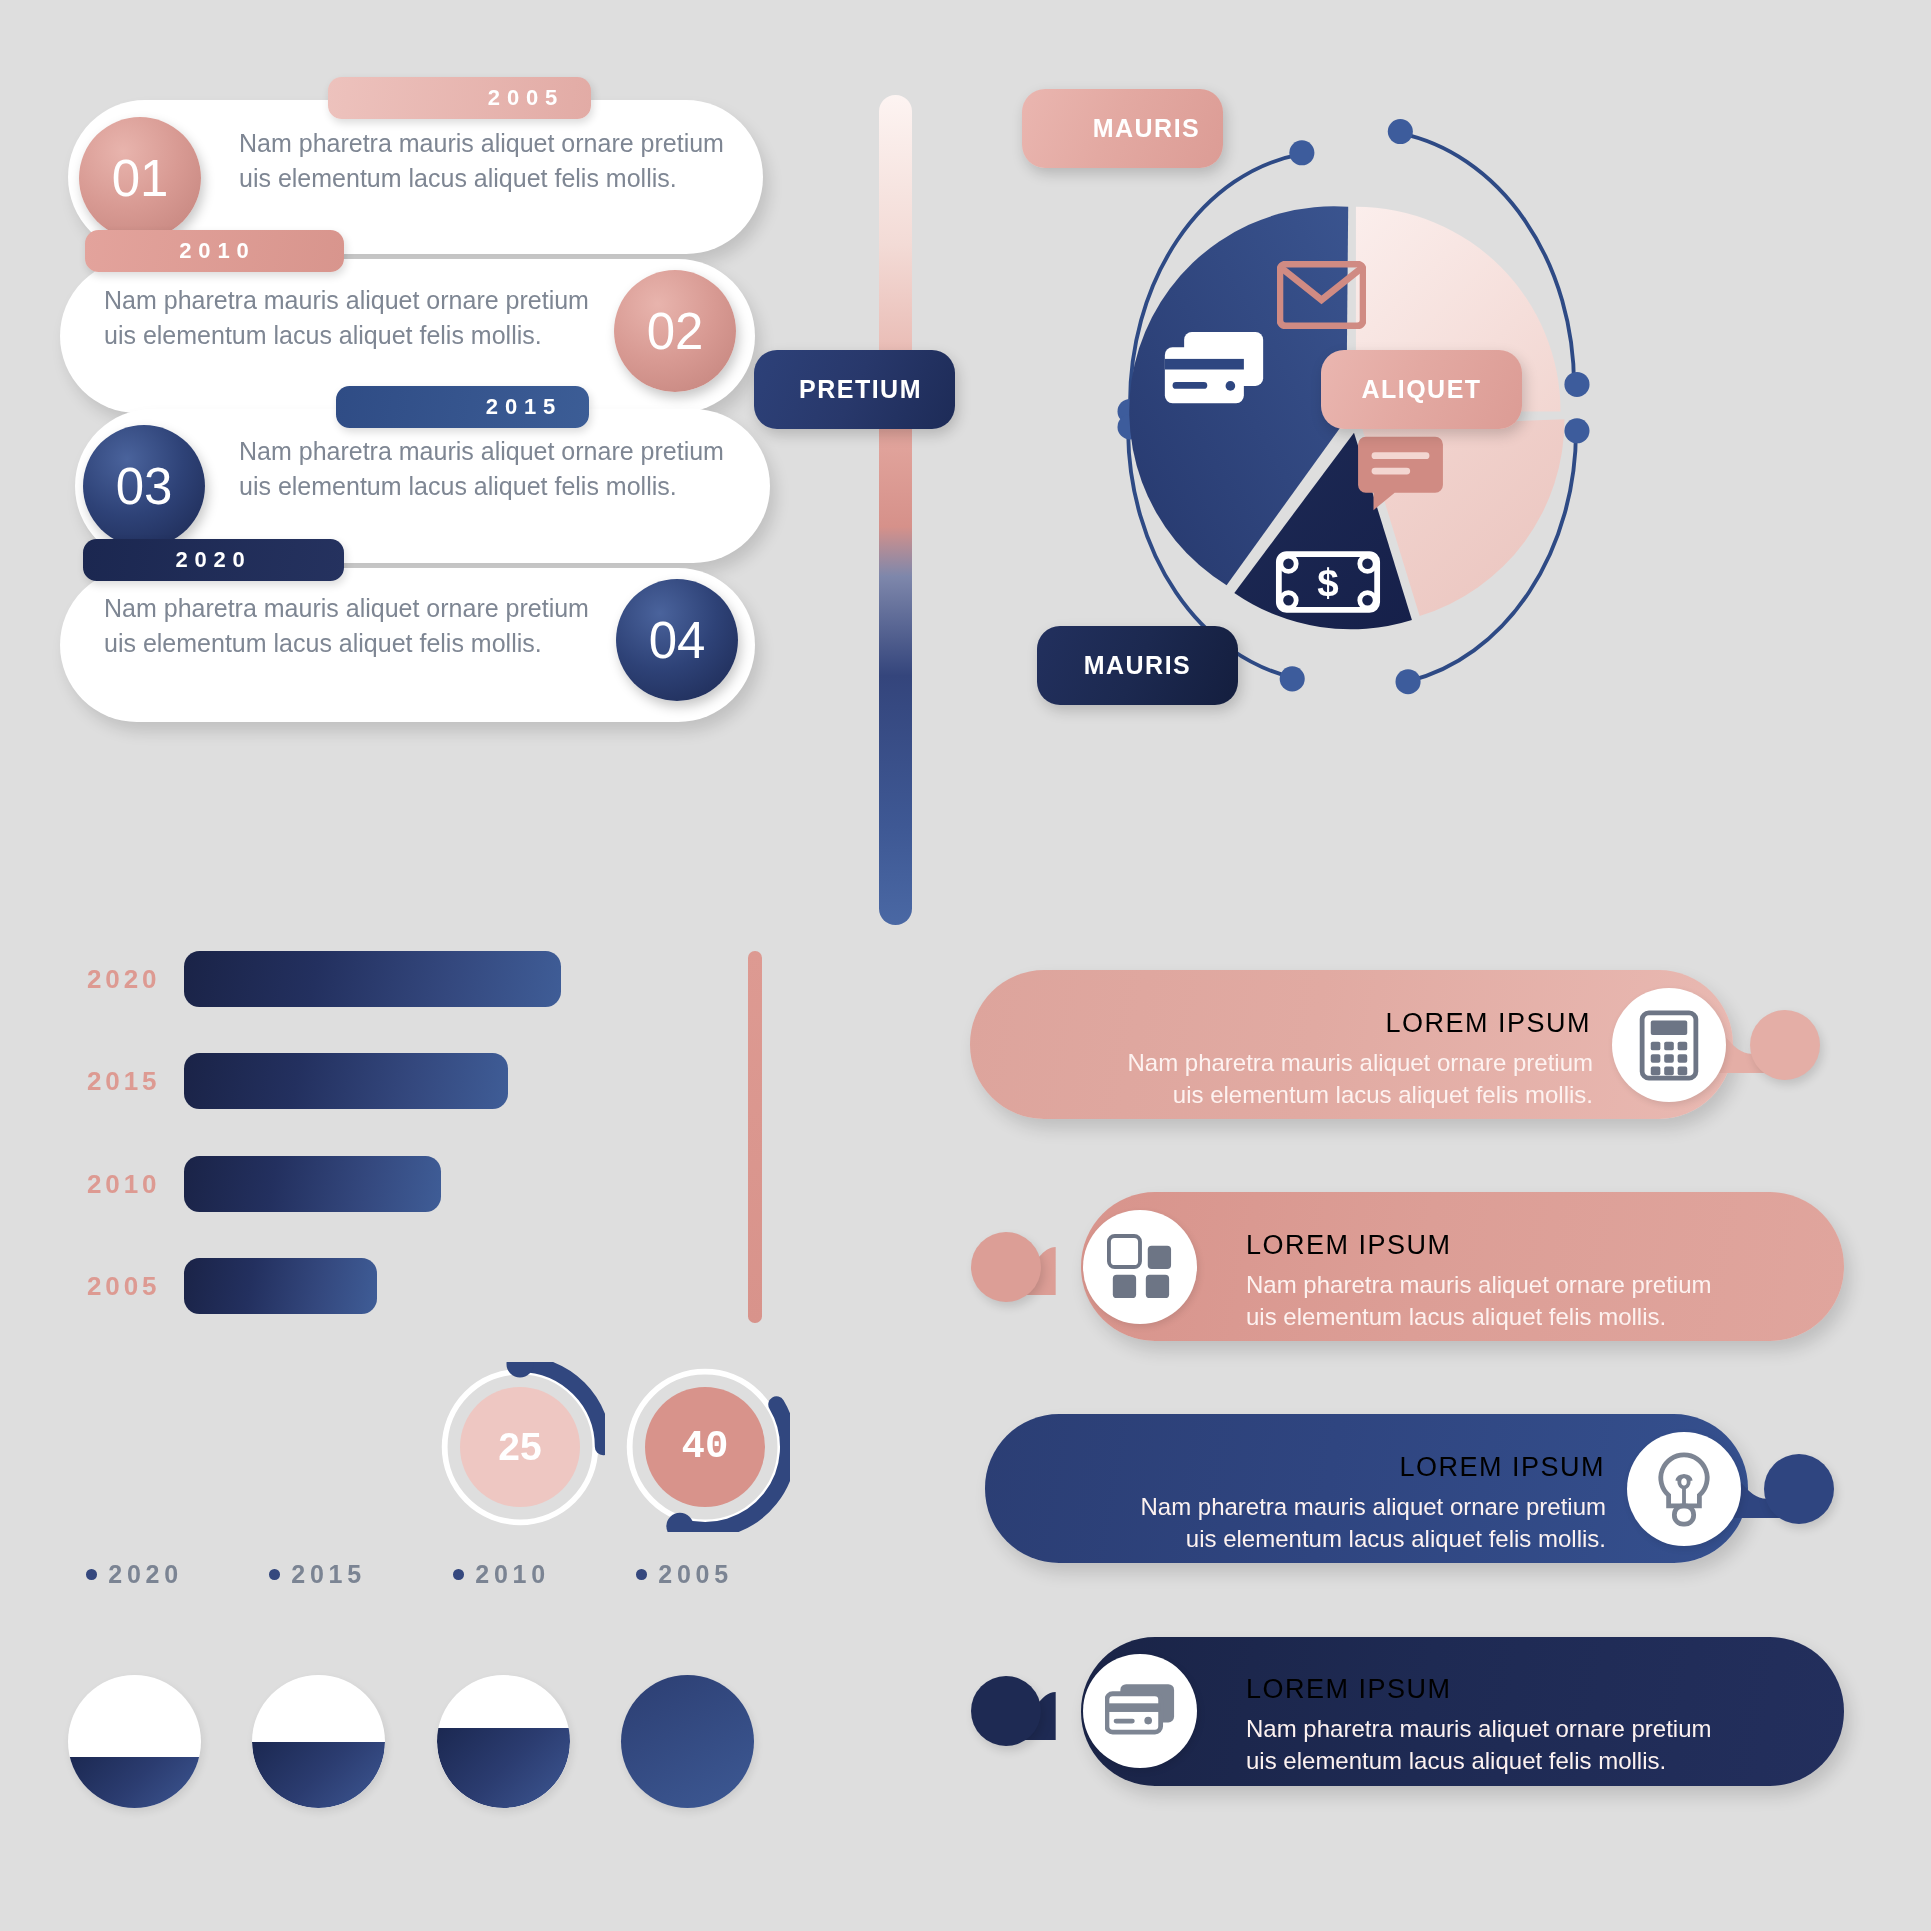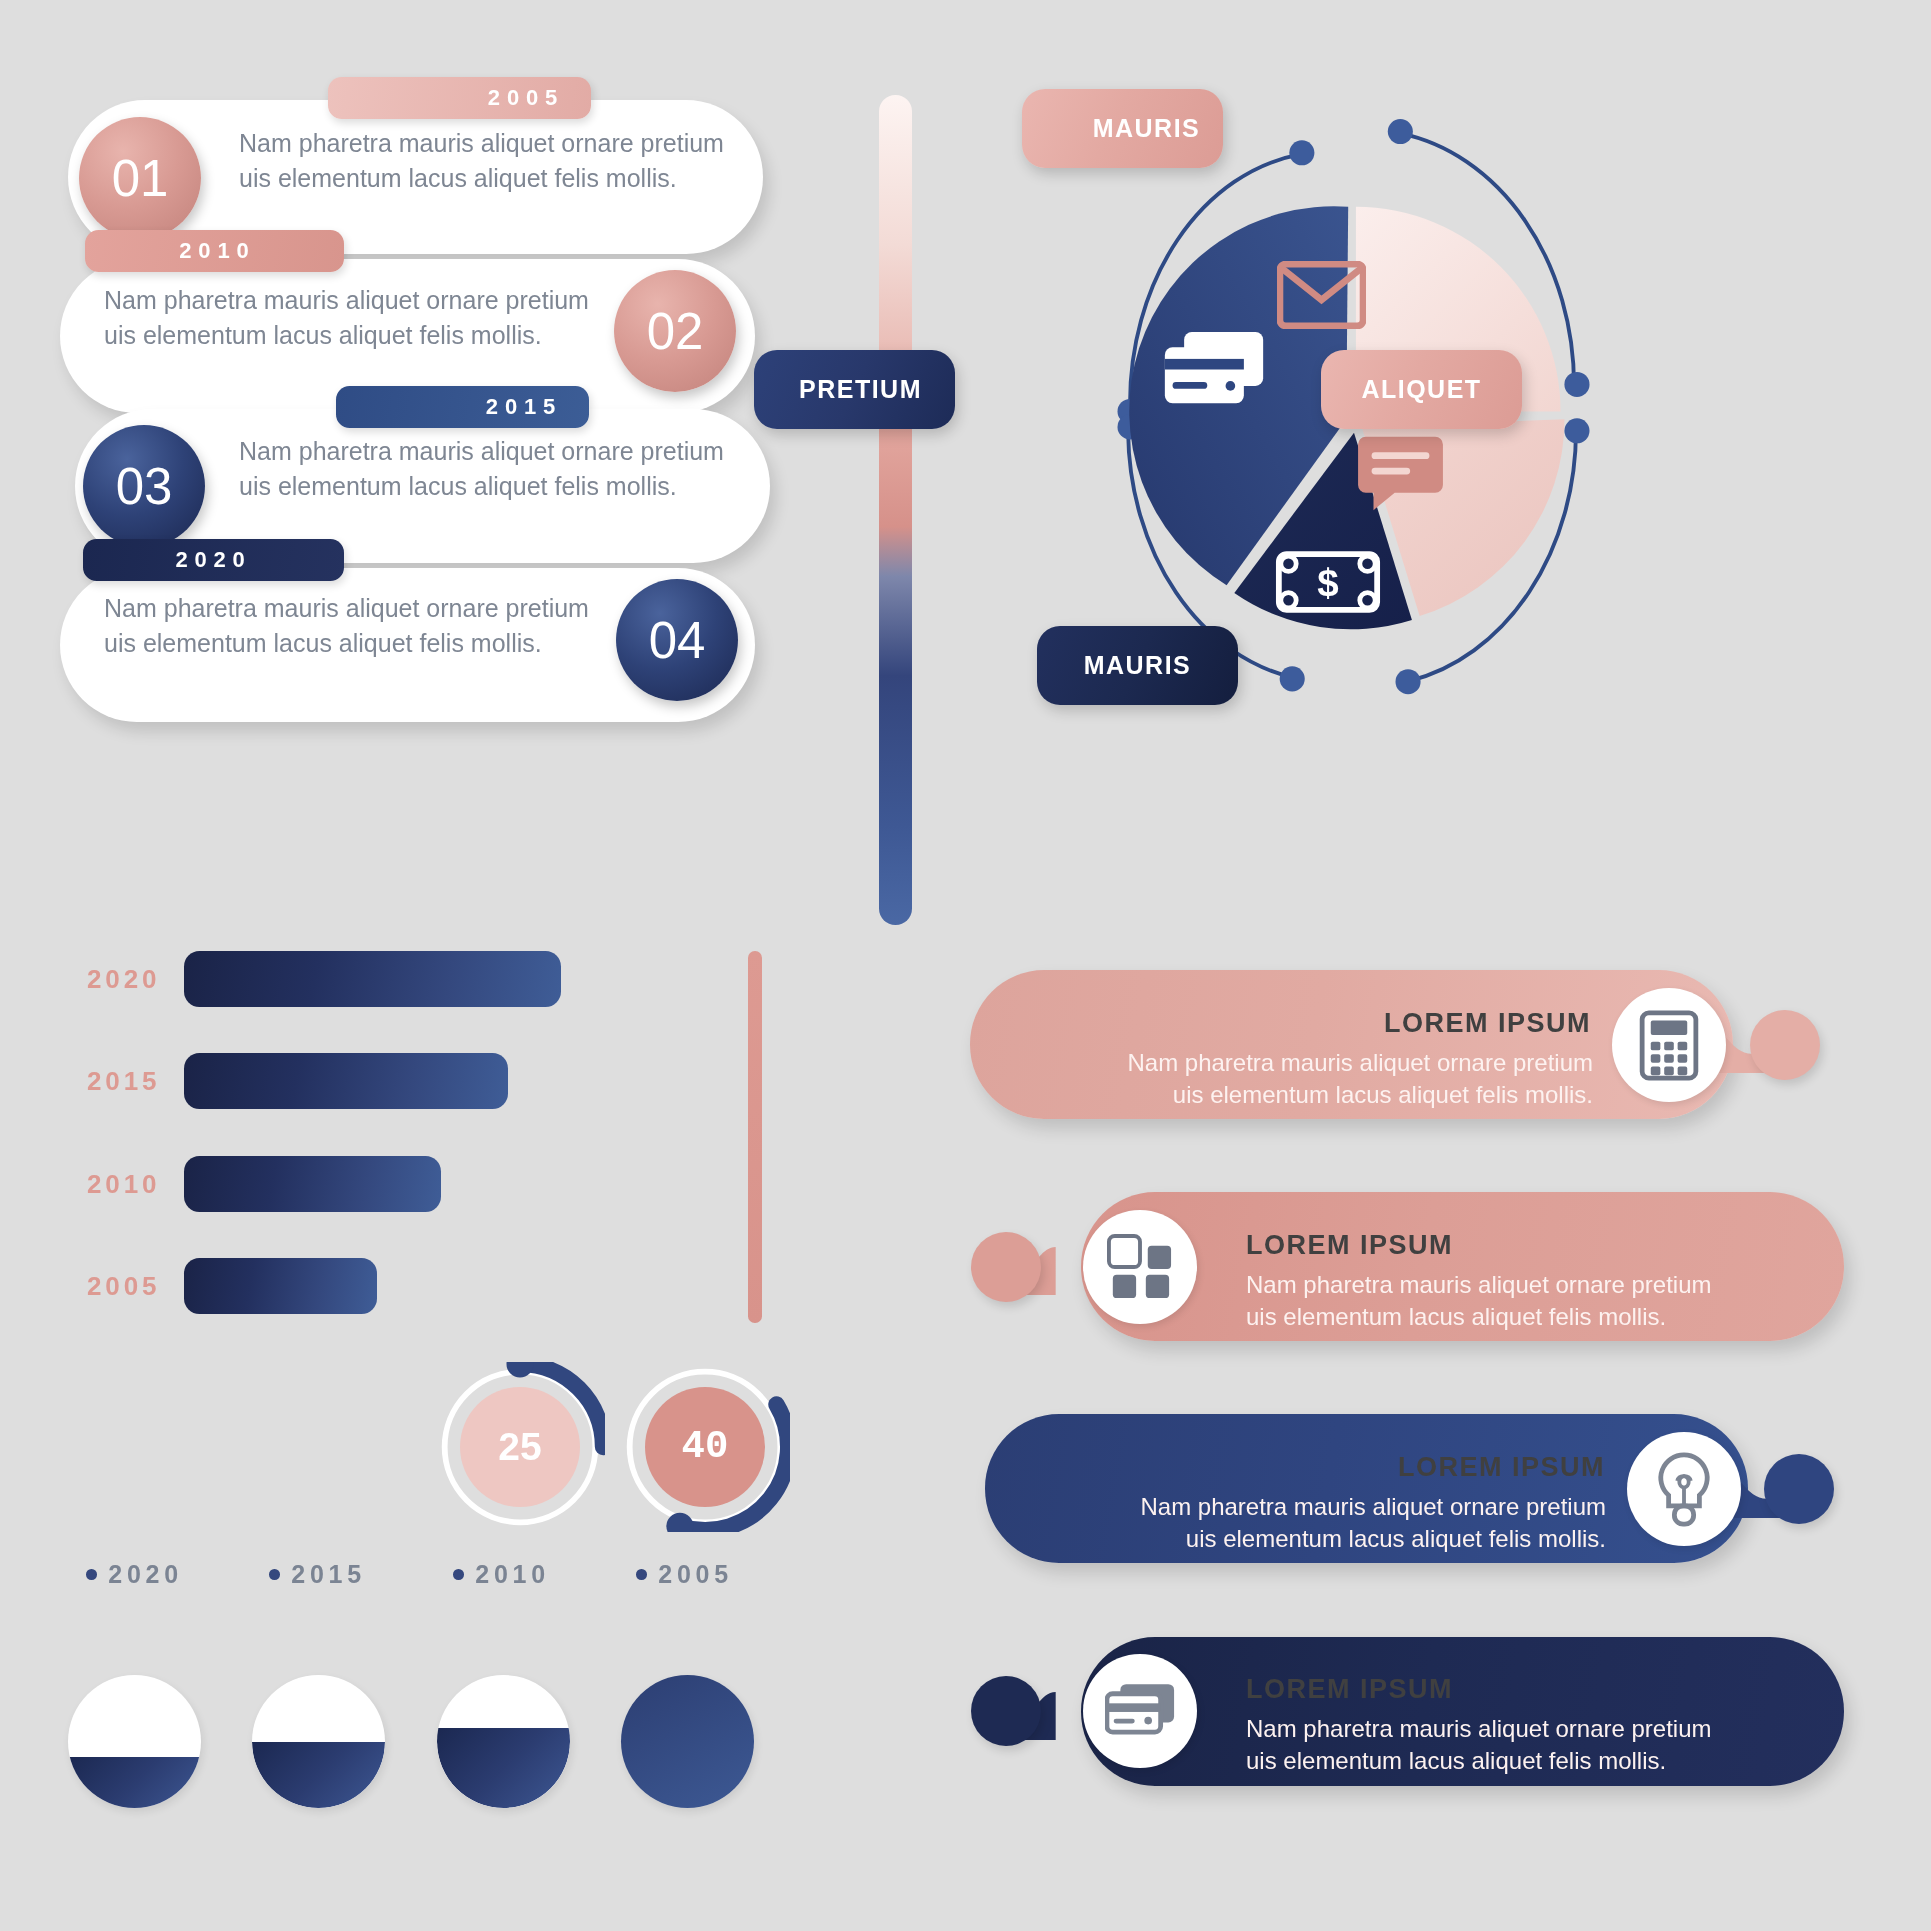--- a/index.html
+++ b/index.html
@@ -167,21 +167,21 @@
   }
 
   
   .lcard {
     position: absolute;
     height: 149px;
     border-radius: 74px;
     box-shadow: 5.8px 9.7px 17.4px rgba(0,0,0,0.14);
   }
   .lcard-title {
-    position: absolute; color: #404040; font-size: 27px; font-weight: bold; letter-spacing: 1.5px;
+    position: absolute; color: #000000; font-size: 27px; font-weight: normal; letter-spacing: 1.5px;
   }
   .lcard-text {
     position: absolute; color: #fdf2f0; font-size: 24px; line-height: 1.34; white-space: pre-line;
   }
   .lcard-iconcircle {
     position: absolute; width: 114px; height: 114px; border-radius: 50%;
     background: #fff; display: flex; align-items: center; justify-content: center;
     box-shadow: 1.9px 2.9px 7.7px rgba(0,0,0,0.10);
   }
   .lcard-knob {

